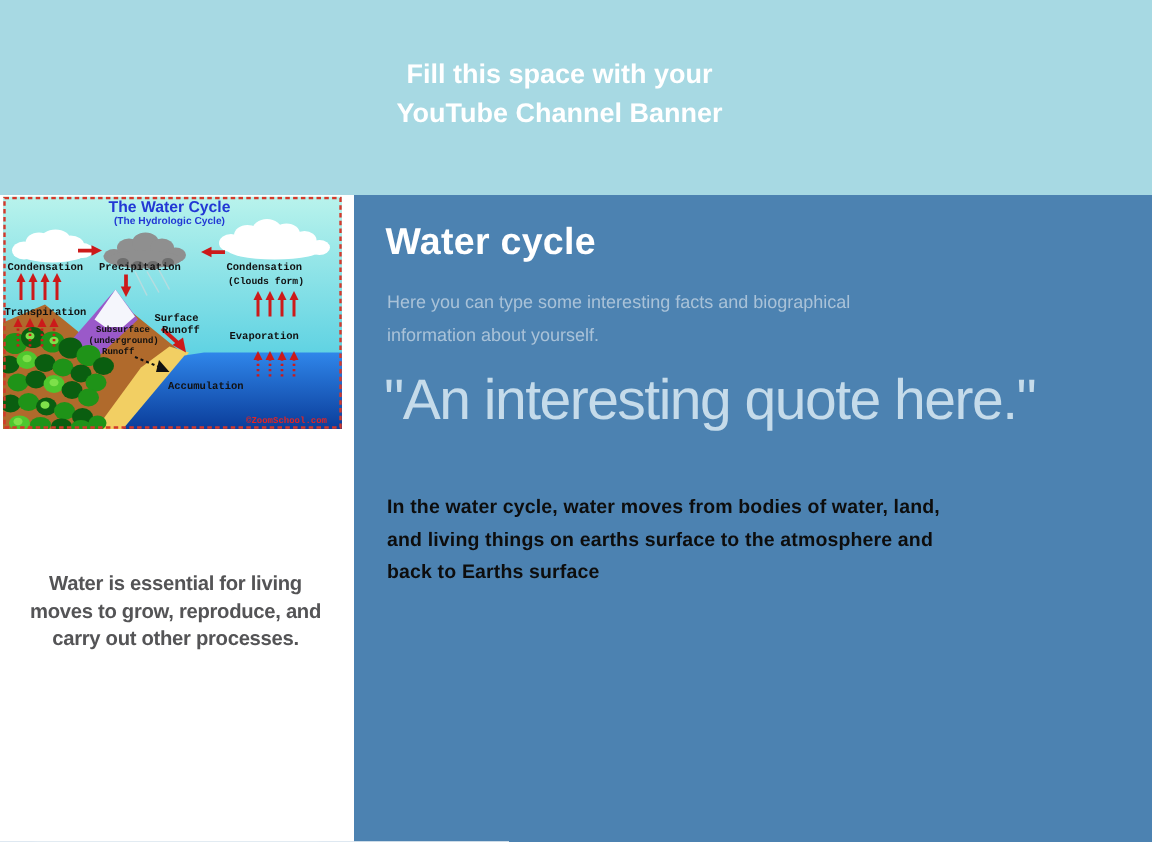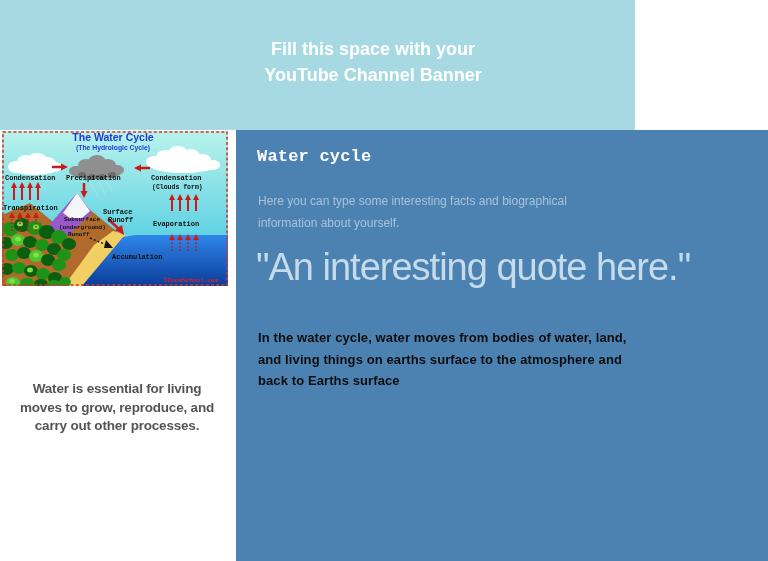--- a/index.html
+++ b/index.html
@@ -2,21 +2,21 @@
 <html style="--banner-bg: #a7d9e3; --banner-text: #ffffff; --panel-bg: #4c82b1; --panel-title: #ffffff; --bio-text: #a9c2d8; --quote-text: #c5dbea; --body-text: #0d0d0d; --caption-text: #545456; --diagram-border: #d4392b; --diagram-title: #2238d4; --arrow-red: #cc1a1a;"><head>
 <meta charset="utf-8">
 <style>
   html,body{margin:0;padding:0;background:#ffffff;}
   .page{
     position:relative;width:768px;height:561px;overflow:hidden;
     font-family:"Liberation Sans",sans-serif;background:#ffffff;
   }
   
   .banner{
-    position:absolute;left:0;top:0;width:635px;height:130px;
+    position:absolute;left:0;top:0;width:768px;height:130px;
     background:var(--banner-bg,#a7d9e3);
   }
   .banner-text{
     position:absolute;top:36px;left:0;width:746px;
     text-align:center;color:var(--banner-text,#ffffff);
     font-size:18px;font-weight:bold;line-height:26px;white-space:pre-line;
   }
   
   .left-col{
     position:absolute;left:0;top:130px;width:236px;height:431px;background:#ffffff;border-radius:25px;
@@ -29,23 +29,22 @@
     font-size:13.5px;font-weight:bold;line-height:18.5px;
     letter-spacing:-0.2px;white-space:pre-line;
   }
   
   .panel{
     position:absolute;left:236px;top:130px;width:532px;height:431px;
     background:var(--panel-bg,#4c82b1);
   }
   .panel h1{
     position:absolute;left:21px;top:17px;margin:0;
-    color:var(--panel-title,#ffffff);font-size:17px;font-weight:600;
+    color:var(--panel-title,#ffffff);font-size:25px;font-weight:600;
     letter-spacing:0.2px;
-    font-family:Liberation Mono, monospace;
   }
   .bio{
     position:absolute;left:22px;top:60px;margin:0;width:500px;
     color:var(--bio-text,#a9c2d8);font-size:12px;line-height:22px;white-space:pre-line;
   }
   .quote{
     position:absolute;left:20px;top:114px;width:512px;
     color:var(--quote-text,#c5dbea);font-size:38px;font-weight:200;
     letter-spacing:-1px;white-space:nowrap;overflow:hidden;line-height:46px;
   }

